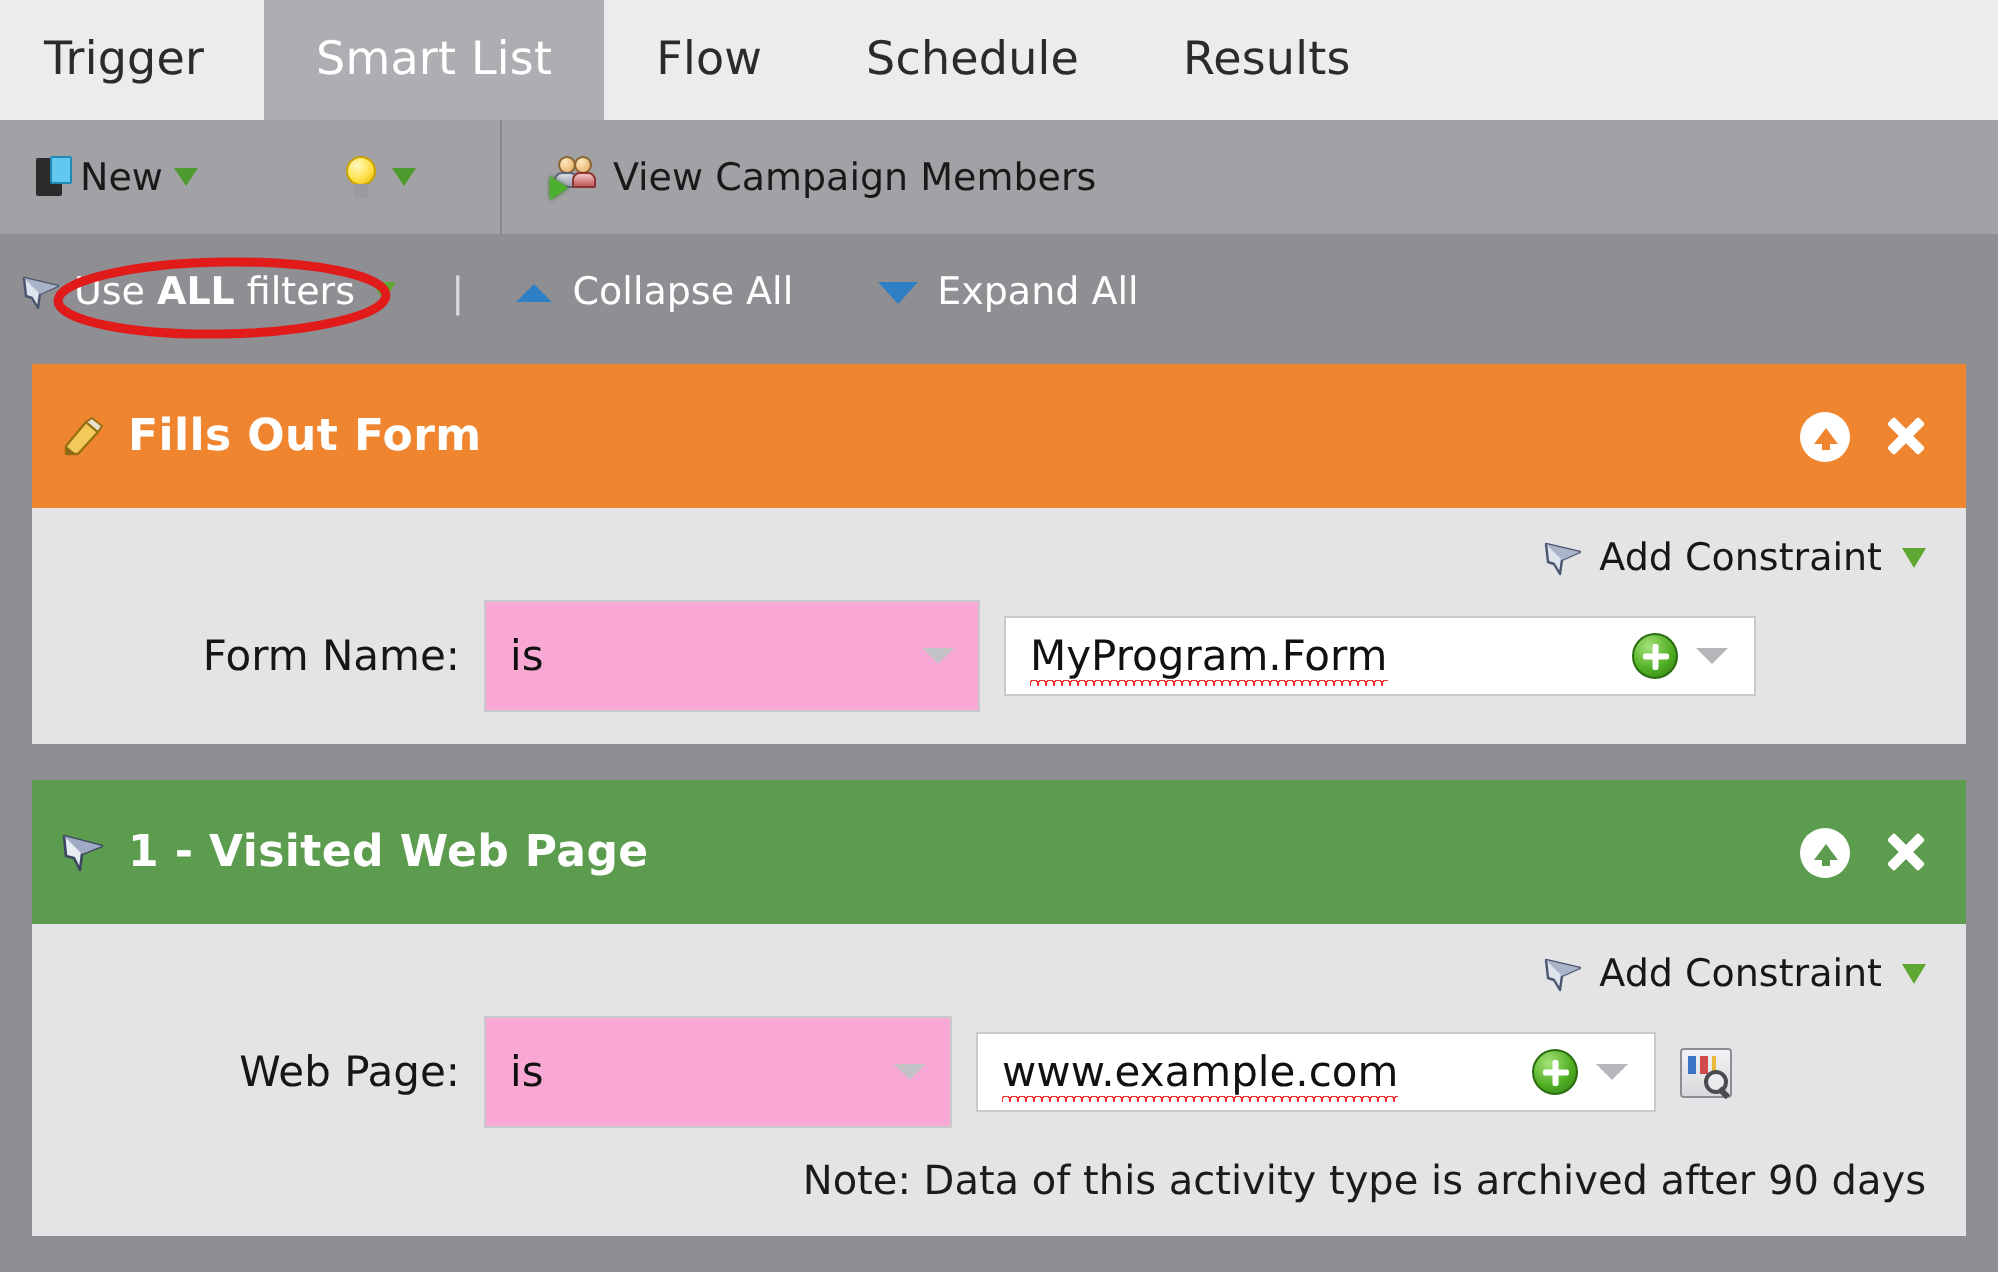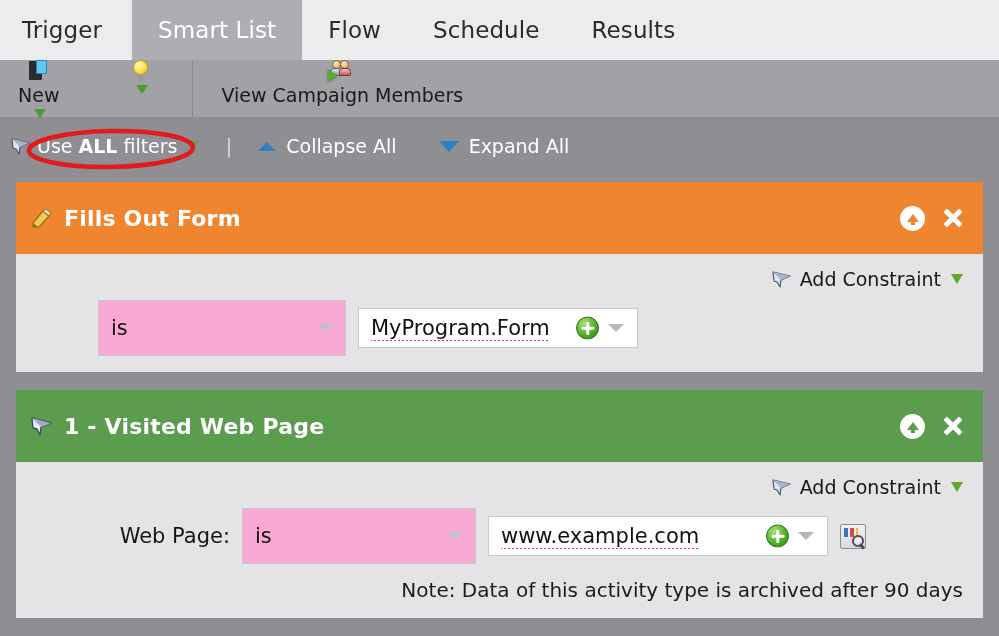--- a/index.html
+++ b/index.html
@@ -59,27 +59,26 @@
   .tb-group {
     display: flex;
     align-items: center;
     height: 100%;
   }
   .tb-group.divided { border-left: 1px solid #8a8a8f; }
   .tb-item {
     display: flex;
     align-items: center;
     gap: 7px;
-    padding: 0 18px;
+    padding: 16px 18px;
     height: 100%;
     font-size: 19px;
     color: #191919;
     cursor: pointer;
     white-space: nowrap;
-    flex-direction: column;
   }
   .tb-item.tight { gap: 3px; }
   .caret-green {
     width: 0; height: 0;
     border-left: 6px solid transparent;
     border-right: 6px solid transparent;
     border-top: 9px solid #4e9a2e;
     margin-left: 3px;
     display: inline-block;
   }
@@ -323,21 +322,21 @@
     right: 12px; top: 50%;
     transform: translateY(-50%);
     width: 0; height: 0;
     border-left: 8px solid transparent;
     border-right: 8px solid transparent;
     border-top: 8px solid #c2c2c6;
   }
 
   .valuebox {
     position: relative;
-    width: 280px;
+    width: 376px;
     height: 40px;
     background: #ffffff;
     border: 1px solid #c9c9cc;
     display: flex;
     align-items: center;
     padding: 0 62px 0 12px;
     font-size: 21px;
     color: #111;
     cursor: text;
   }
@@ -556,20 +555,21 @@
                 <path d="M2 3 L19 7 L10 11 L9 18 L6 13 L3 12 Z" fill="#dfe4ee" stroke="#4b5570" stroke-width="1.2" stroke-linejoin="round"></path>
                 <path d="M2 3 L19 7 L10 11 Z" fill="#aab4c8"></path>
               </svg>
             </span>
             <span>Add Constraint</span>
             <span class="leaf-green"></span>
           </span>
         </div>
 
         <div class="field-row">
+          <span class="field-label w1">Form Name:</span>
 
           <span class="select">
             <span>is</span>
             <span class="arrow"></span>
           </span>
 
           <span class="valuebox">
             <span class="token">MyProgram.Form</span>
             <span class="plus-icon"></span>
             <span class="arrow2"></span>

